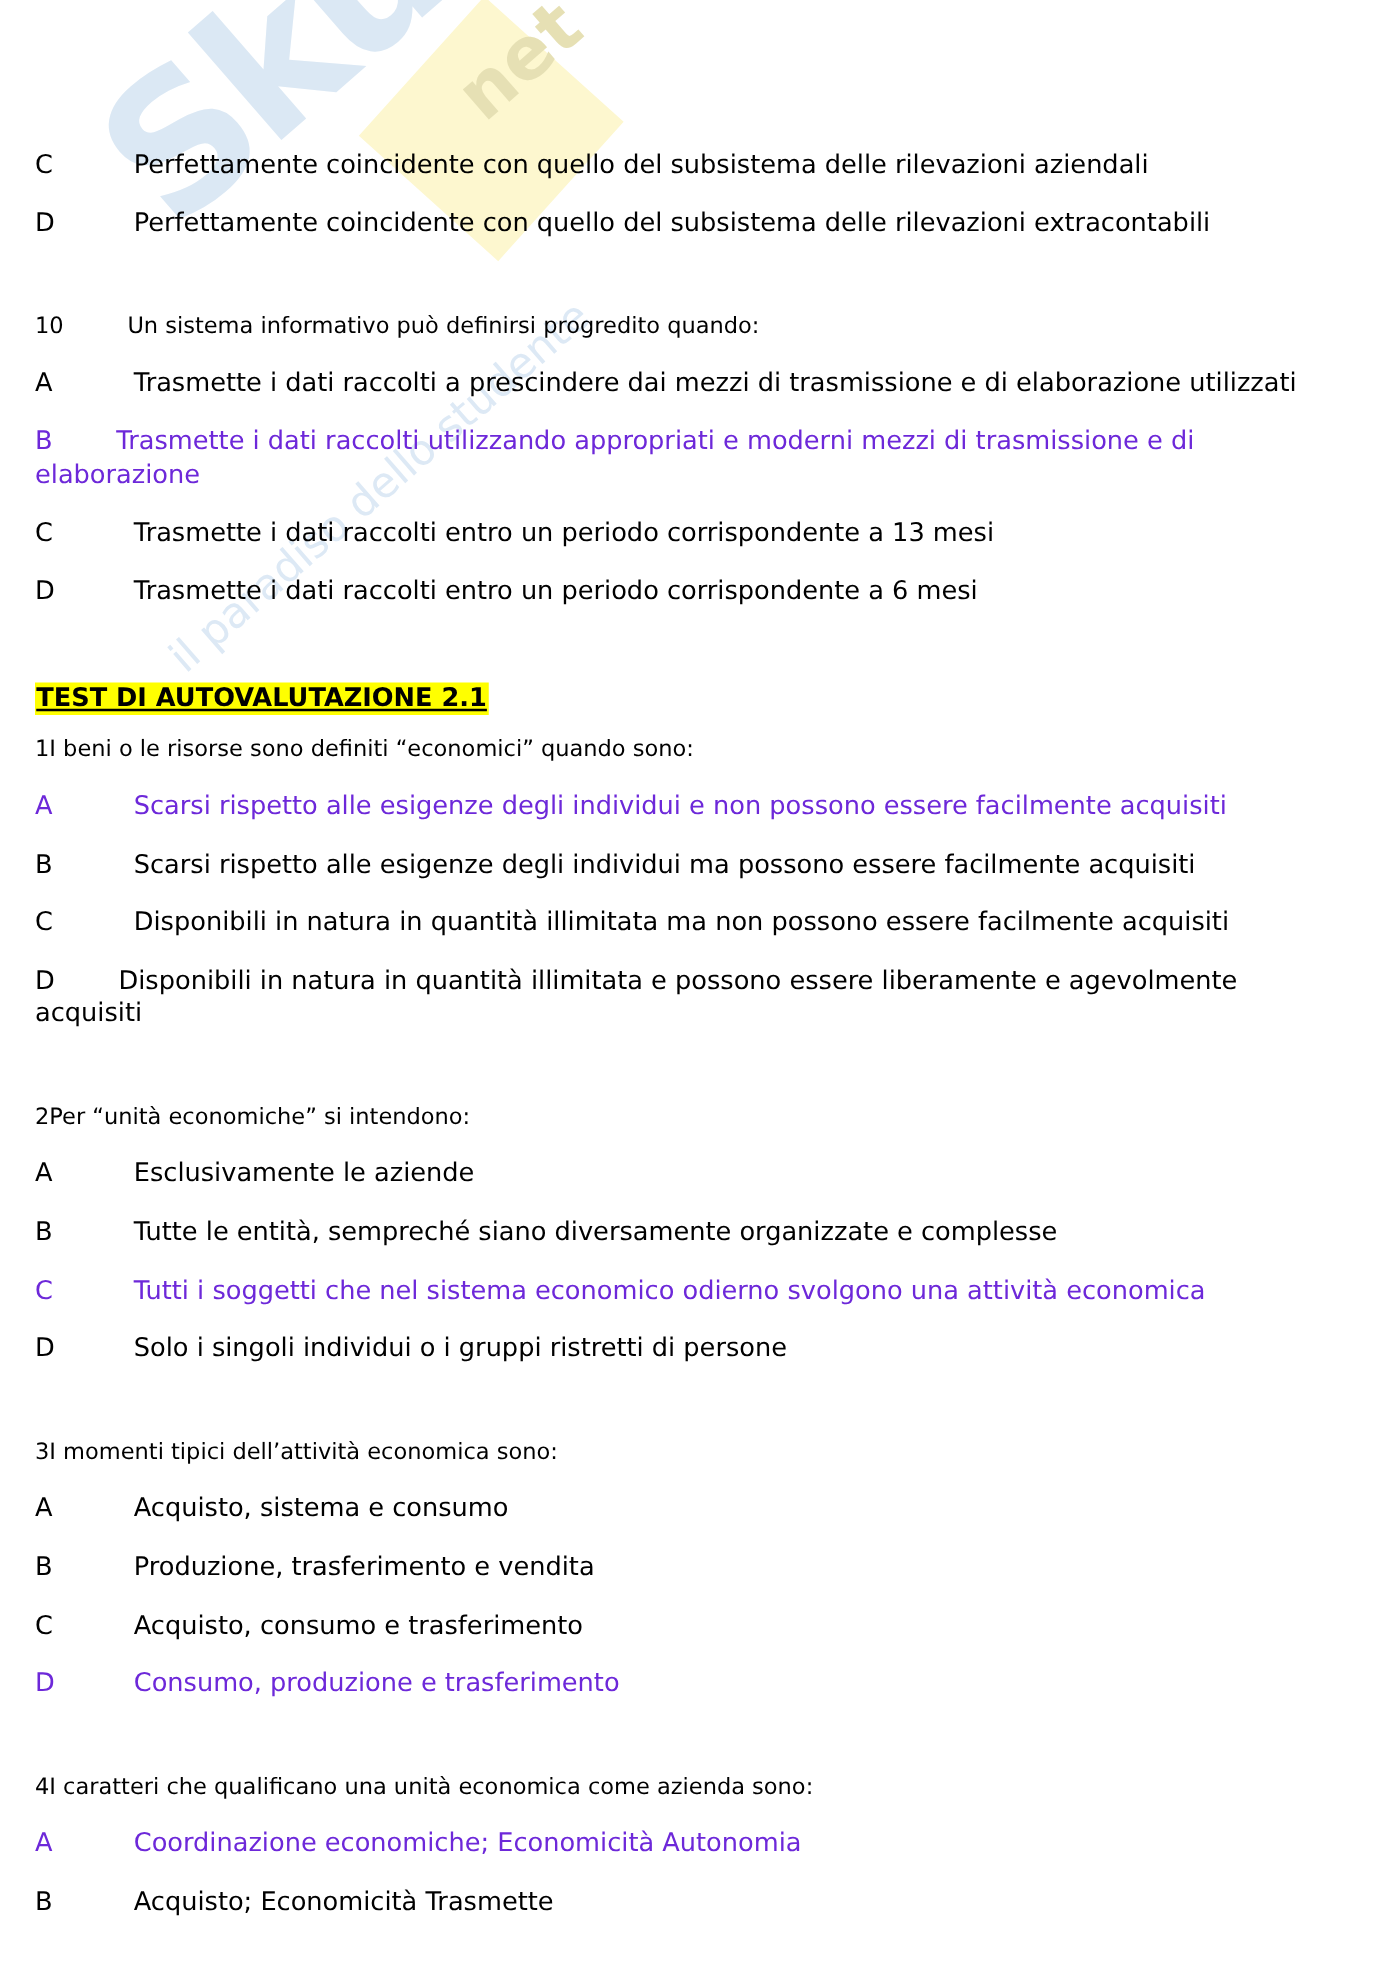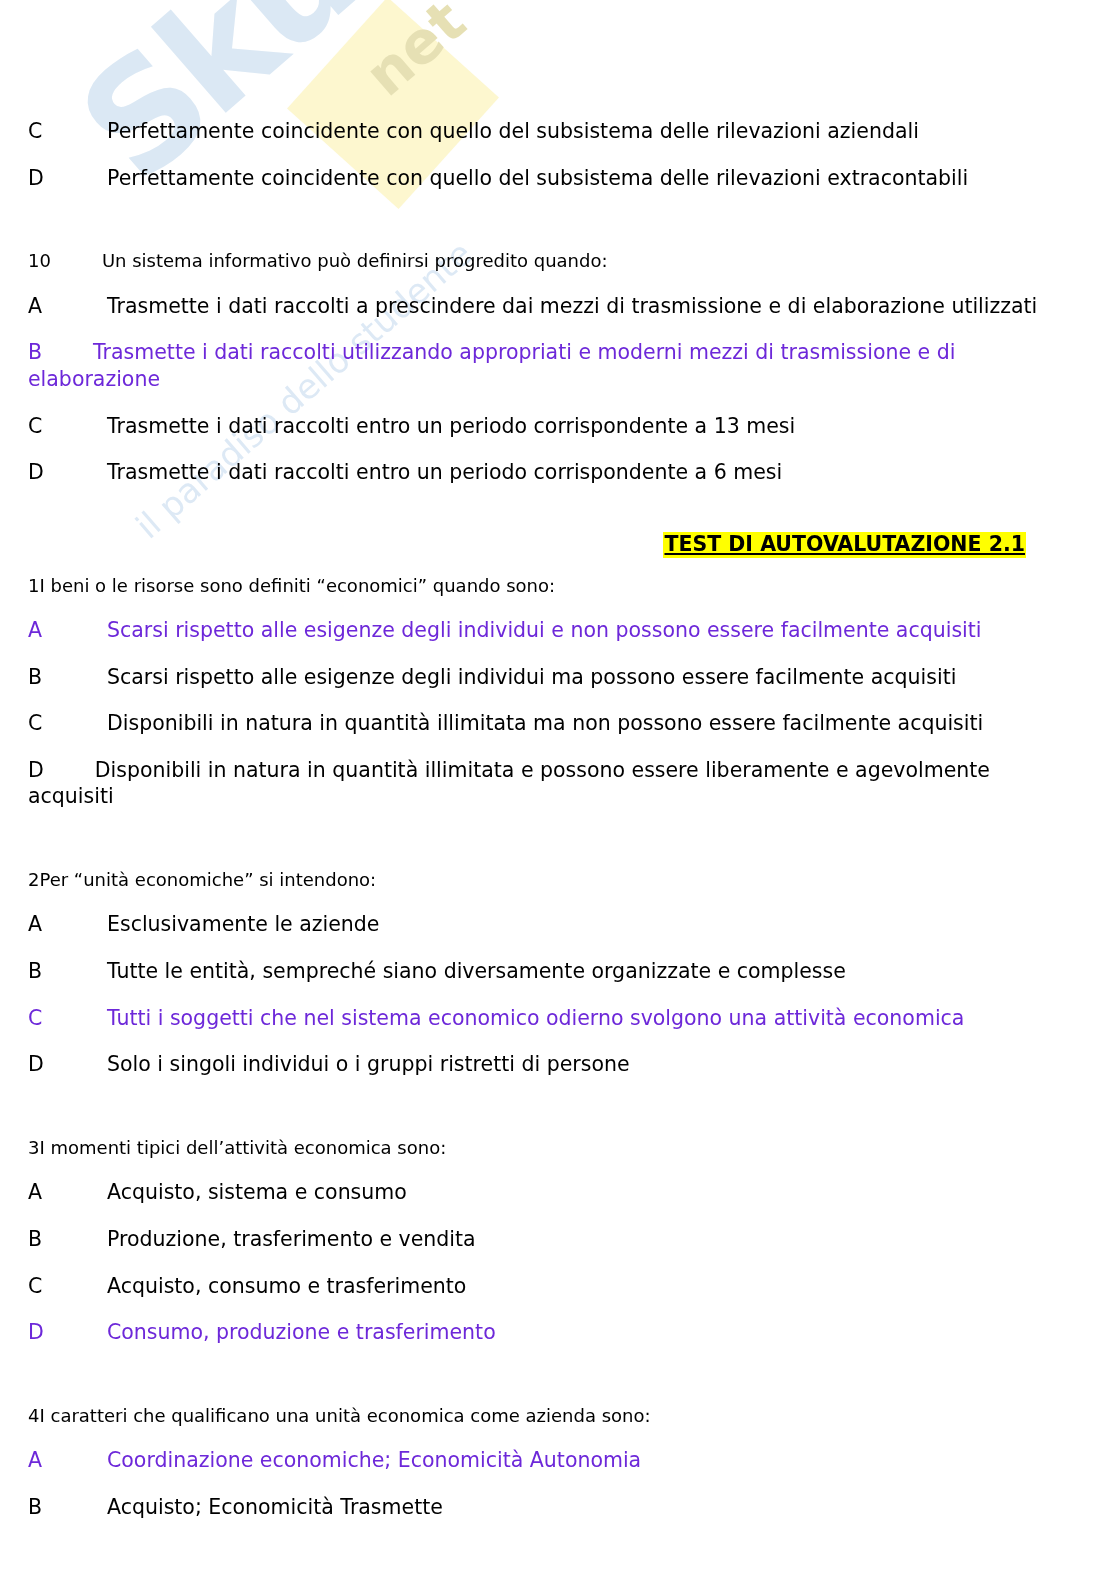--- a/index.html
+++ b/index.html
@@ -119,22 +119,22 @@
     line-height: 1.30;
     margin: 0 0 20px 0;
   }
 
   .red { color: #6d28d9; }
 
   .gap-lg { height: 38px; }
   .gap-md { height: 24px; }
 
   .heading-wrap {
-    text-align: right;
-    margin: 2px 0 16px 0;
+    text-align: left;
+    margin: 16px 0 16px 0;
     padding-right: 50px;
   }
   .heading {
     display: inline-block;
     background: #ffff00;
     font-weight: bold;
     font-size: 20.5px;
     text-decoration: underline;
     line-height: 1.25;
     padding: 0 1px;

